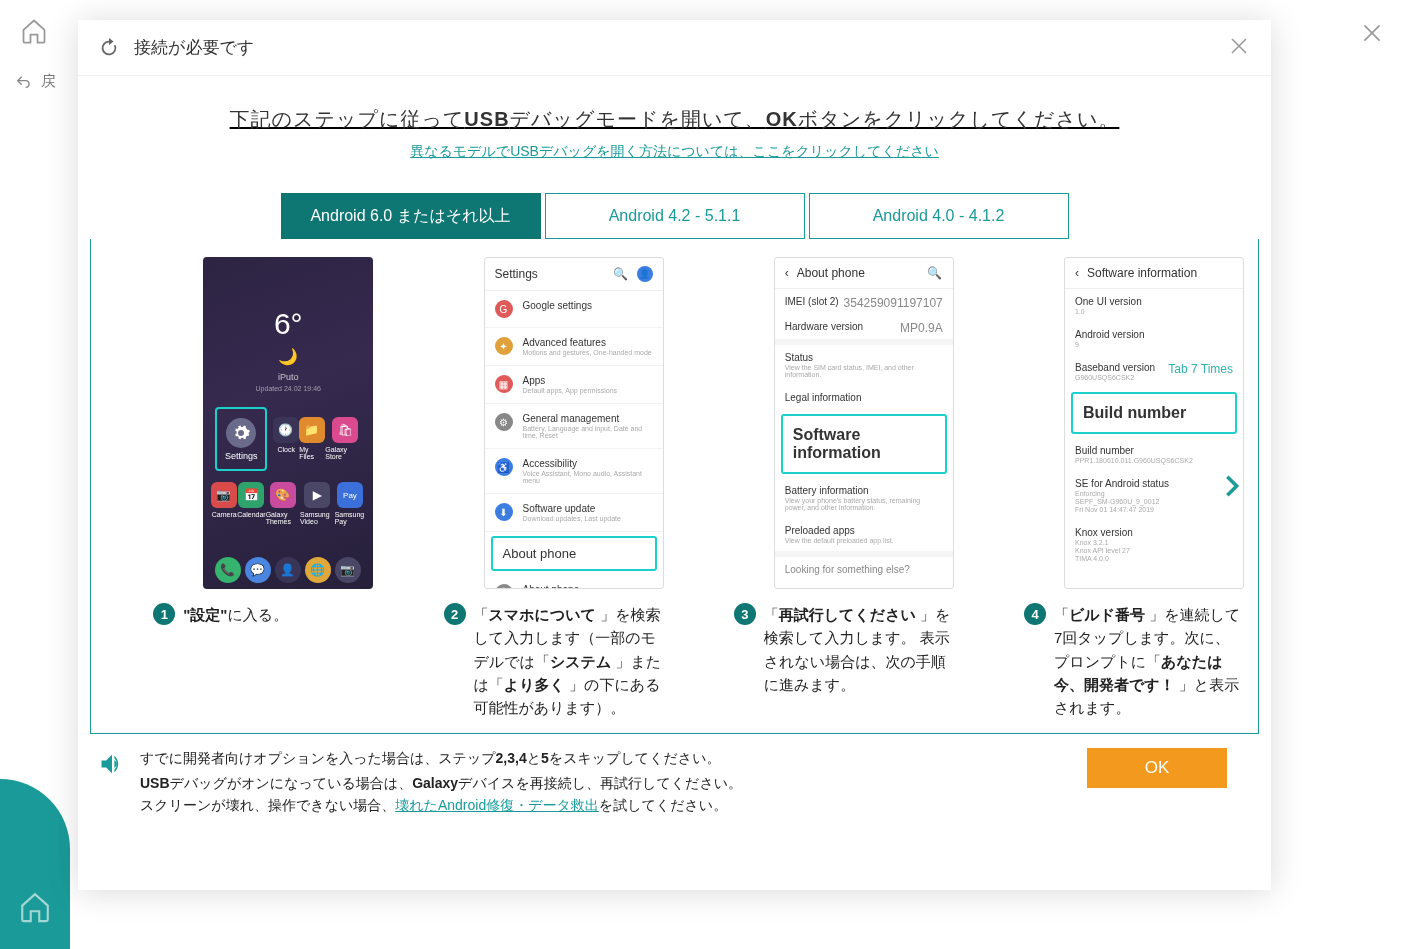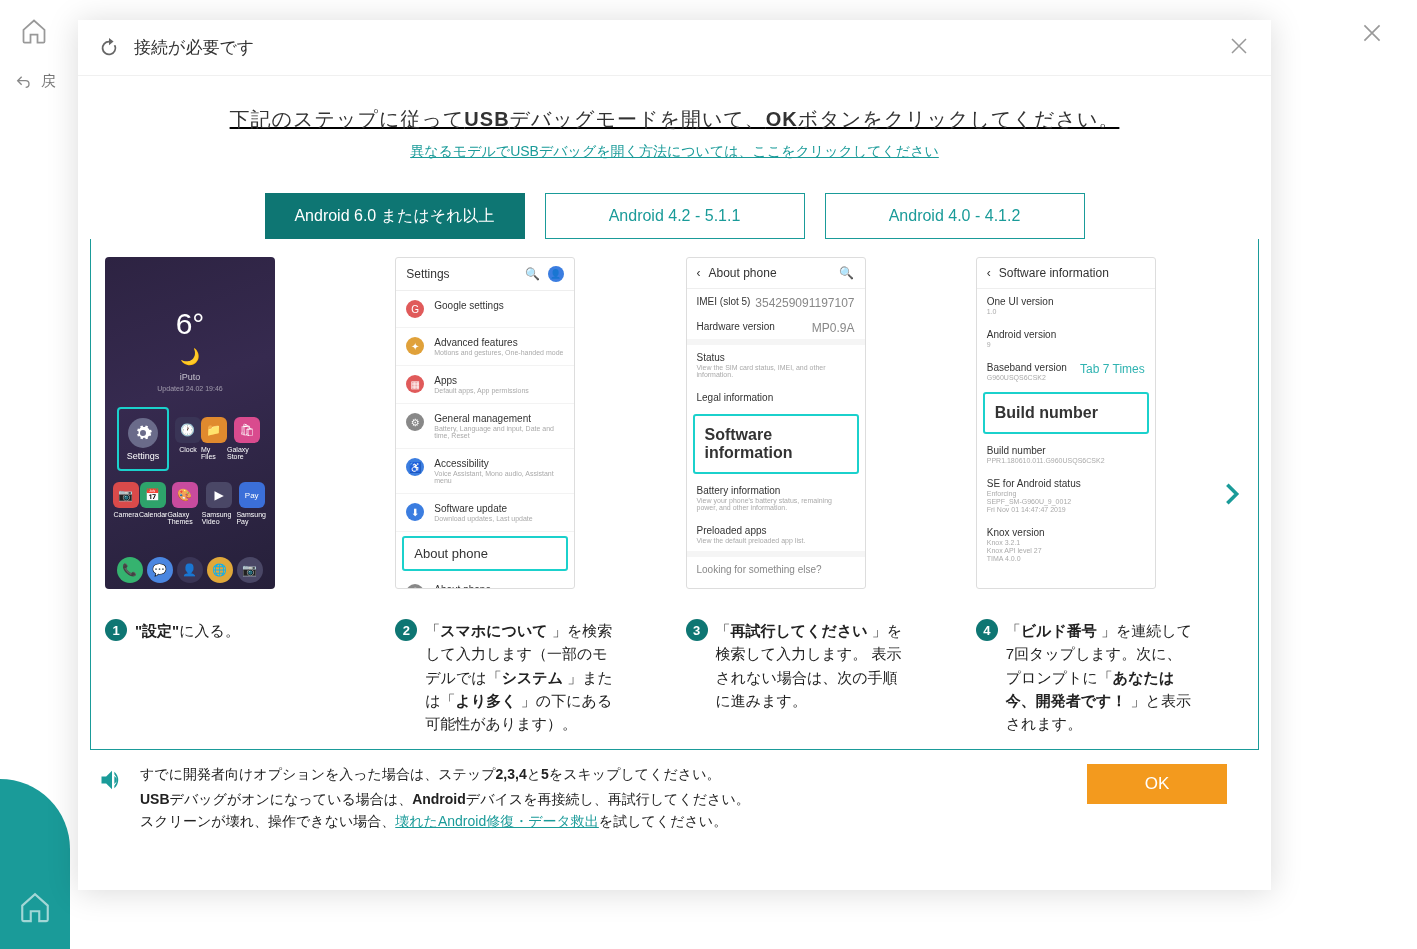--- a/index.html
+++ b/index.html
@@ -15,28 +15,28 @@
   .modal-header { height:56px; display:flex; align-items:center; padding:0 20px; border-bottom:1px solid #f0f0f0; }
   .modal-header-icon { width:22px; height:22px; margin-right:14px; }
   .modal-title { font-size:17px; color:#333; font-weight:500; }
   .modal-close { margin-left:auto; color:#888; cursor:pointer; }
 
   .instructions { text-align:center; padding:30px 20px 10px;text-decoration:underline; }
   .instructions .main-line { font-size:20px; color:#333; letter-spacing:1px; }
   .instructions .main-line b { font-weight:700; }
   .instructions .sub-link { display:inline-block; margin-top:10px; color:#1a9b99; font-size:14px; text-decoration:underline; cursor:pointer; }
 
-  .tabs { display:flex; justify-content:center; gap:20px; margin-top:22px; }
+  .tabs { display:flex; justify-content:center; gap:4px; margin-top:22px; }
   .tab { width:260px; height:46px; border:1px solid #1a9b99; display:flex; align-items:center; justify-content:center; font-size:16px; color:#1a9b99; cursor:pointer; }
   .tab.active { background:#0e7673; color:#fff; border-color:#0e7673; }
 
   .panel-border { margin:0 12px; border:1px solid #1a9b99; border-top:none; padding:18px 14px 14px; }
   .steps-row { display:flex; gap:22px; position:relative; }
   .next-arrow { position:absolute; right:-2px; top:50%; transform:translateY(-50%); color:#1a9b99; cursor:pointer; }
-  .step { width:25%; display:flex; flex-direction:column; align-items:flex-start;gap:16px; }
+  .step { width:25%; display:flex; flex-direction:column; align-items:flex-end; }
   .phone { width:170px; height:332px; border-radius:4px; overflow:hidden; }
   .phone-wide { width:180px; height:332px; border:1px solid #ddd; border-radius:3px; background:#fff; overflow:hidden; font-size:10px; color:#555; }
   .step-caption { display:flex; gap:8px; margin-top:14px; width:220px; }
   .num-badge { width:22px; height:22px; border-radius:50%; background:#0e7673; color:#fff; display:flex; align-items:center; justify-content:center; font-size:13px; flex-shrink:0; font-weight:bold; }
   .caption-text { font-size:15px; line-height:1.55; color:#222; }
   .caption-text b { font-weight:700; }
 
   
   .p1 { background:linear-gradient(160deg,#2d2342 0%,#362a4f 40%,#26203a 100%); position:relative; color:#fff; }
   .p1 .temp { position:absolute; top:50px; left:0; right:0; text-align:center; font-size:30px; font-weight:300; }
@@ -262,21 +262,21 @@
         </div>
       </div>
 
       <div class="step">
         <div class="phone-wide">
           <div class="pw-head">
               <span>‹</span>
               <span class="flex">About phone</span>
               <span>🔍</span>
             </div>
-          <div class="pw-line"><span class="t1">IMEI (slot 5)</span><span class="val">354259091197107</span></div>
+          <div class="pw-line"><span class="t1">IMEI (slot 2)</span><span class="val">354259091197107</span></div>
           <div class="pw-line"><span class="t1">Hardware version</span><span class="val">MP0.9A</span></div>
           <div style="height:6px;background:#f5f5f5;"></div>
           <div class="pw-line">
               <div class="t1">Status</div>
               <div class="t2">View the SIM card status, IMEI, and other information.</div>
             </div>
           <div class="pw-line">
               <div class="t1">Legal information</div>
             </div>
           <div class="hl-box big">Software information</div>
@@ -341,20 +341,20 @@
 
     </div>
   </div>
 
   <div class="footer-area">
     <svg class="speaker" viewBox="0 0 24 24" fill="#1a9b99">
         <path d="M3 9v6h4l5 5V4L7 9H3zm13 3a4 4 0 0 0-2-3.5v7A4 4 0 0 0 16 12zm-2-7v2a7 7 0 0 1 0 10v2a9 9 0 0 0 0-14z"></path>
       </svg>
     <div class="foot-text">
       <span>すでに開発者向けオプションを入った場合は、ステップ</span><b>2,3,4</b><span>と</span><b>5</b><span>をスキップしてください。</span><br>
-      <b>USB</b><span>デバッグがオンになっている場合は、</span><b>Android</b><span>デバイスを再接続し、再試行してください。</span>
+      <b>USB</b><span>デバッグがオンになっている場合は、</span><b>Galaxy</b><span>デバイスを再接続し、再試行してください。</span>
     </div>
     <button class="ok-btn">OK</button>
   </div>
   <div class="foot-line2">
     <span>スクリーンが壊れ、操作できない場合、</span><a class="lnk">壊れたAndroid修復・データ救出</a><span>を試してください。</span>
   </div>
 </div>
 
 </body></html>

